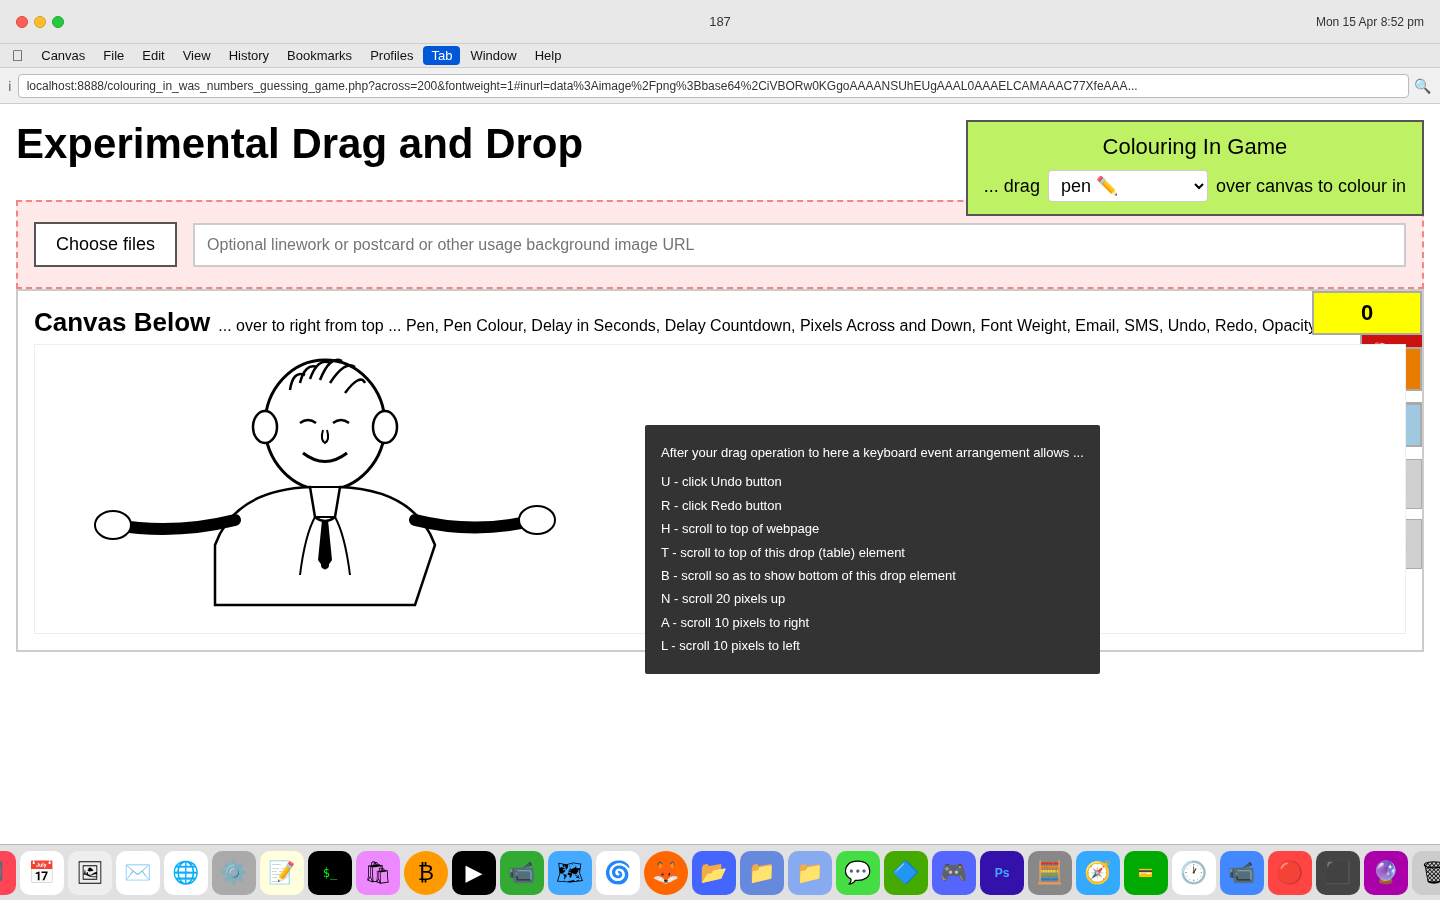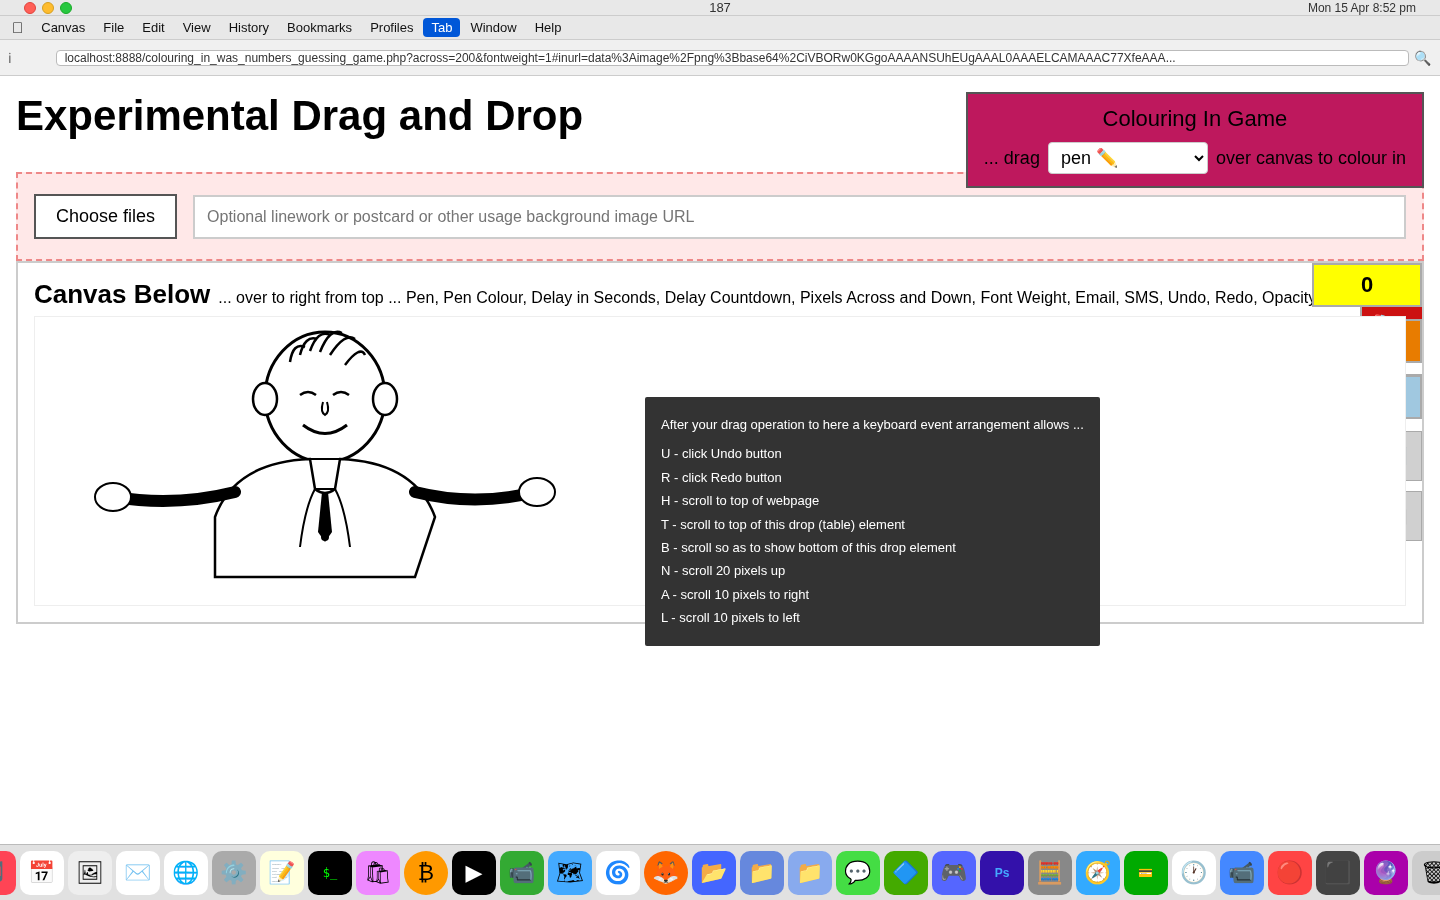--- a/index.html
+++ b/index.html
@@ -6,26 +6,26 @@
     body {
       font-family: -apple-system, BlinkMacSystemFont, "Helvetica Neue", Arial, sans-serif;
       background: #fff;
       width: 1440px;
       min-height: 900px;
       overflow-x: hidden;
     }
 
     
     .titlebar {
-      height: 16px;
+      height: 44px;
       background: #e8e8e8;
       border-bottom: 1px solid #ccc;
       display: flex;
       align-items: center;
-      padding: 0 24px;
+      padding: 0 16px;
       position: relative;
     }
     .titlebar-traffic-lights {
       display: flex;
       gap: 6px;
       align-items: center;
     }
     .traffic-light {
       width: 12px;
       height: 12px;
@@ -83,30 +83,29 @@
     }
     .addressbar-info {
       color: #666;
       font-size: 14px;
     }
     .addressbar-url {
       flex: 1;
       background: #fff;
       border: 1px solid #bbb;
       border-radius: 4px;
-      height: 16px;
+      height: 24px;
       padding: 0 8px;
       font-size: 12px;
       color: #333;
       display: flex;
       align-items: center;
       overflow: hidden;
       white-space: nowrap;
       text-overflow: ellipsis;
-      margin-left: 38px;
     }
     .addressbar-search {
       font-size: 14px;
       color: #666;
     }
 
     
     .main-content {
       padding: 16px 16px 0 16px;
       position: relative;
@@ -120,21 +119,21 @@
       margin-bottom: 16px;
     }
 
     
     .colouring-box {
       position: absolute;
       top: 16px;
       right: 16px;
       border: 2px solid #555;
       padding: 12px 16px;
-      background: #be185d;
+      background: #bef264;
       min-width: 400px;
     }
     .colouring-box-title {
       font-size: 22px;
       text-align: center;
       margin-bottom: 10px;
       color: #000;
     }
     .colouring-box-row {
       display: flex;

